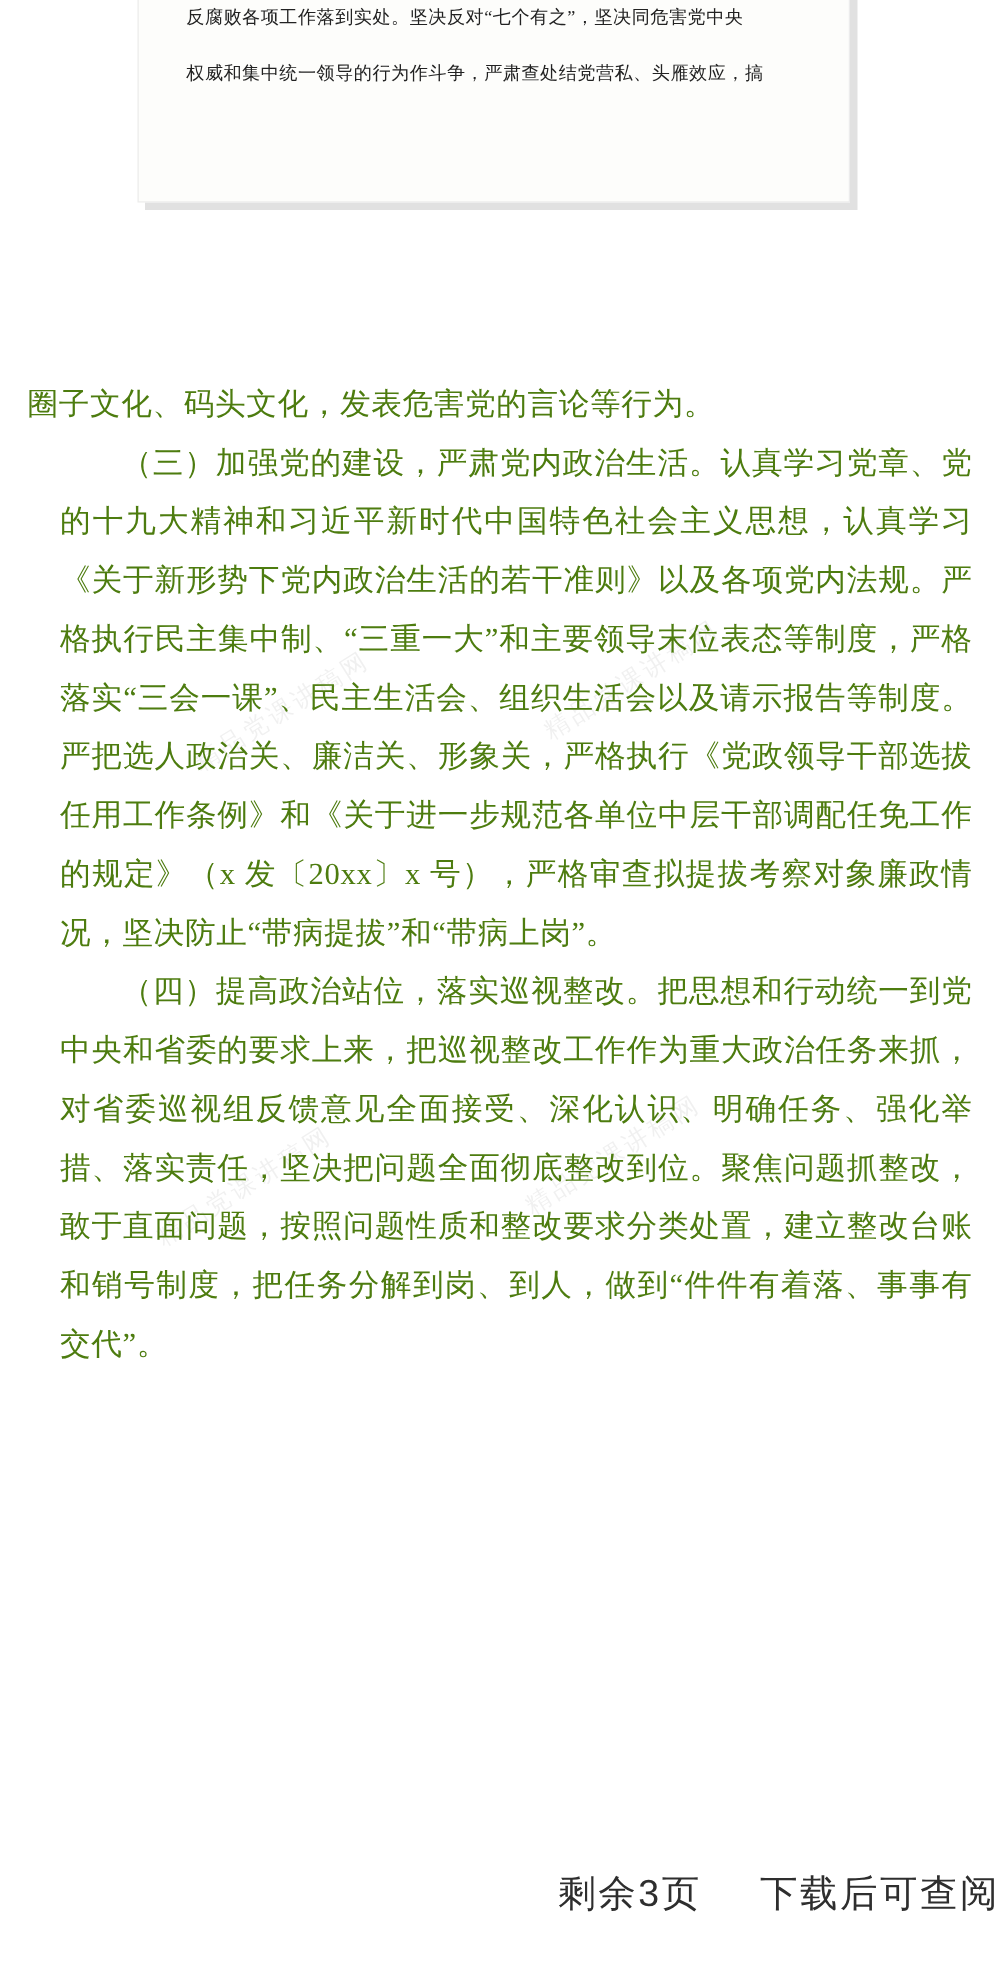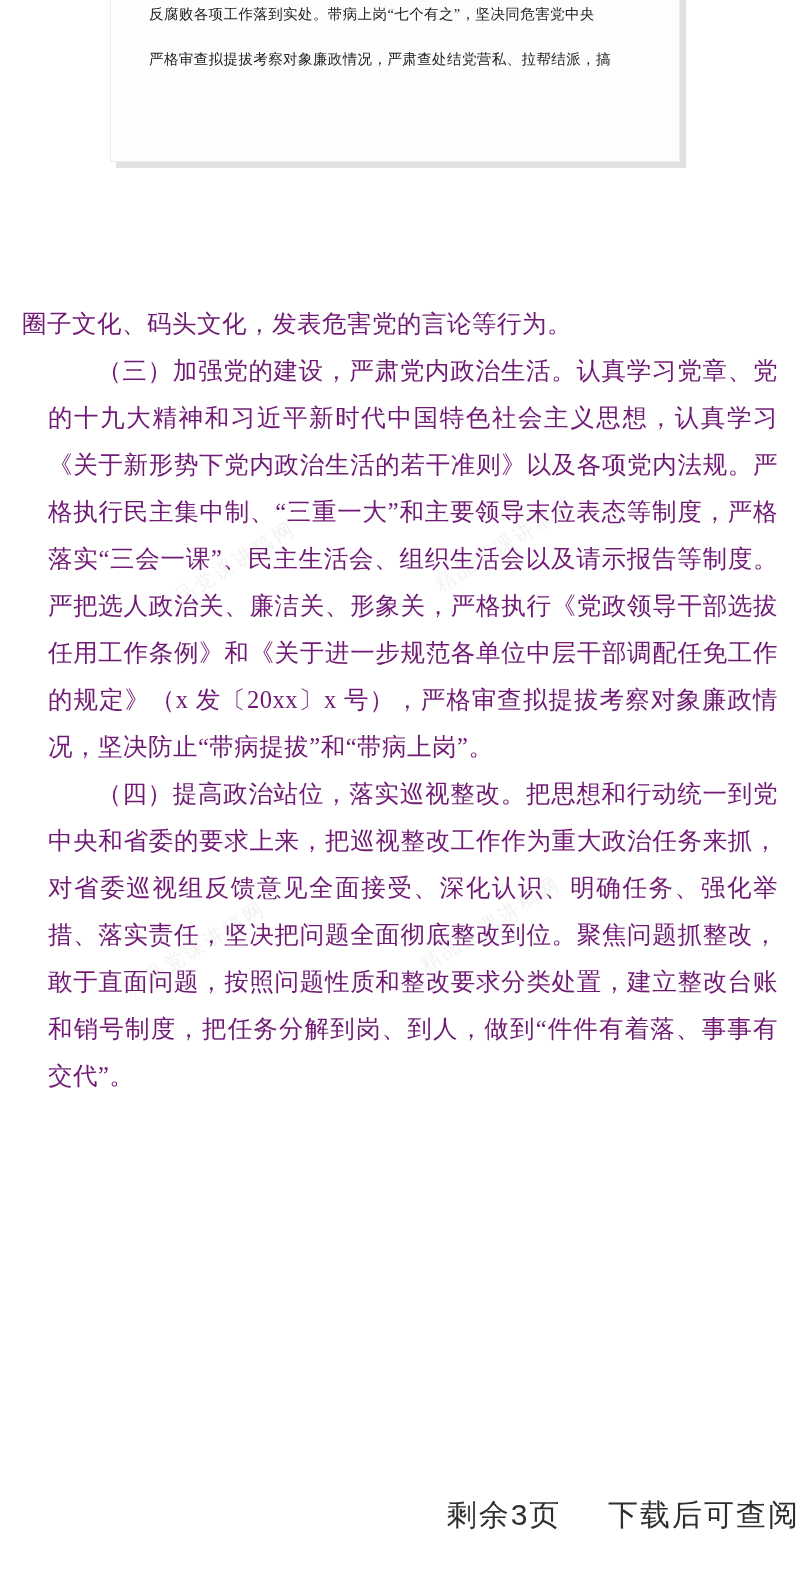--- a/index.html
+++ b/index.html
@@ -65,21 +65,21 @@
     padding: 0 22px;
     box-sizing: border-box;
   }
   .doc p {
     margin: 0;
     font-size: 24.5px;
     line-height: 47px;
     letter-spacing: 0.5px;
     text-align: justify;
     text-justify: inter-ideograph;
-    color: #701a75;
+    color: #4d7c0f;
   }
   .doc p.indent {
     text-indent: 2em;
   }
   .doc p + p {
     margin-top: 0px;
     margin-left: 26px;
   }
 
   
@@ -114,22 +114,22 @@
   }
   .footer .gap { display: inline-block; width: 26px; }
 </style>
 </head>
 <body>
 
 <div class="top-card-wrap">
   <div class="top-card-shadow"></div>
   <div class="top-card">
     <div class="top-card-inner">
-      <p>反腐败各项工作落到实处。带病上岗“七个有之”，坚决同危害党中央</p>
-      <p>严格审查拟提拔考察对象廉政情况，严肃查处结党营私、拉帮结派，搞</p>
+      <p>反腐败各项工作落到实处。坚决反对“七个有之”，坚决同危害党中央</p>
+      <p>权威和集中统一领导的行为作斗争，严肃查处结党营私、头雁效应，搞</p>
     </div>
   </div>
 </div>
 
 <div class="wm wm1">精品党课讲稿网</div>
 <div class="wm wm2">精品党课讲稿网</div>
 <div class="wm wm3">精品党课讲稿网</div>
 <div class="wm wm4">精品党课讲稿网</div>
 
 <div class="doc">

